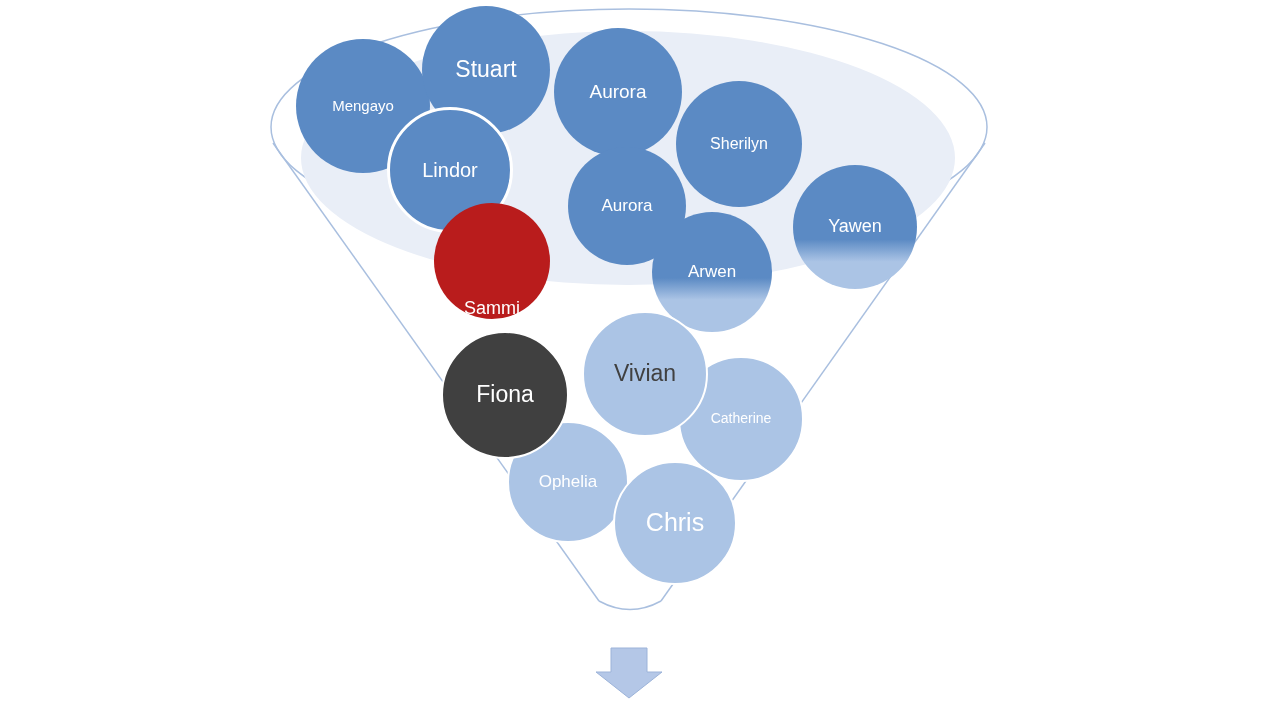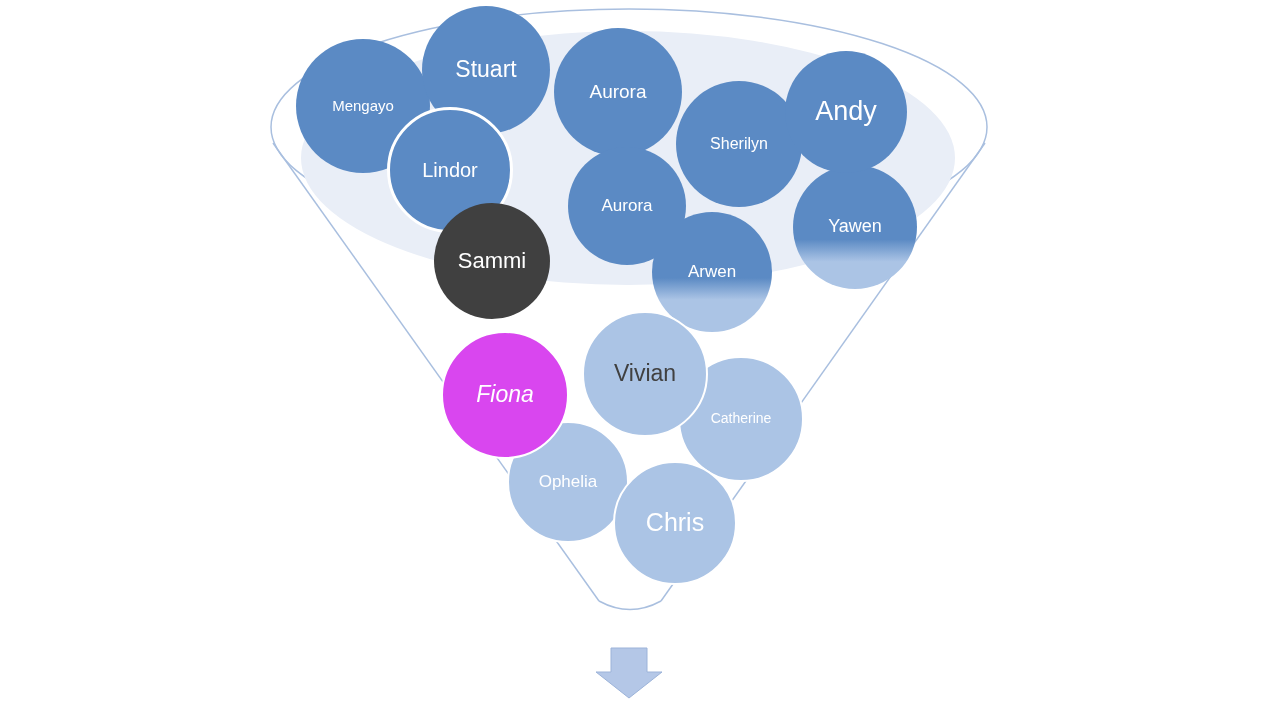--- a/index.html
+++ b/index.html
@@ -52,39 +52,36 @@
       </div>
       <div class="bubble" style="left: 568px; top: 147px; width: 118px; height: 118px; font-size: 17px; color: rgb(255, 255, 255); background: rgb(91, 138, 196);">
         <span>Aurora</span>
       </div>
       <div class="bubble" style="left: 676px; top: 81px; width: 126px; height: 126px; font-size: 16px; color: rgb(255, 255, 255); background: rgb(91, 138, 196);">
         <span>Sherilyn</span>
       </div>
       <div class="bubble" style="left: 793px; top: 165px; width: 124px; height: 124px; font-size: 18px; color: rgb(255, 255, 255); background: linear-gradient(rgb(91, 138, 196) 0%, rgb(91, 138, 196) 60%, rgb(171, 196, 229) 78%, rgb(171, 196, 229) 100%);">
         <span>Yawen</span>
       </div>
-      <div class="bubble" style="left: 785px; top: 51px; width: 122px; height: 122px; font-size: 27px; color: rgb(255, 255, 255); background: rgb(91, 138, 196);">
-        <span>Andy</span>
-      </div>
       <div class="bubble" style="left: 387px; top: 107px; width: 126px; height: 126px; font-size: 20px; color: rgb(255, 255, 255); border: 3px solid rgb(255, 255, 255); background: rgb(91, 138, 196);">
         <span>Lindor</span>
       </div>
-      <div class="bubble" style="left: 434px; top: 203px; width: 116px; height: 116px; font-size: 22px; color: rgb(255, 255, 255); background: #404040;">
+      <div class="bubble" style="left: 434px; top: 203px; width: 116px; height: 116px; font-size: 18px; color: rgb(255, 255, 255); background: #b91c1c; align-items: flex-end;">
         <span>Sammi</span>
       </div>
       <div class="bubble" style="left: 652px; top: 212px; width: 120px; height: 120px; font-size: 17px; color: rgb(255, 255, 255); background: linear-gradient(rgb(91, 138, 196) 0%, rgb(91, 138, 196) 55%, rgb(171, 196, 229) 73%, rgb(171, 196, 229) 100%);">
         <span>Arwen</span>
       </div>
       <div class="bubble" style="left: 678px; top: 356px; width: 126px; height: 126px; font-size: 14px; color: rgb(255, 255, 255); border: 2px solid rgb(255, 255, 255); background: rgb(171, 196, 229);">
         <span>Catherine</span>
       </div>
       <div class="bubble" style="left: 507px; top: 421px; width: 122px; height: 122px; font-size: 17px; color: rgb(255, 255, 255); border: 2px solid rgb(255, 255, 255); background: rgb(171, 196, 229);">
         <span>Ophelia</span>
       </div>
-      <div class="bubble" style="left: 441px; top: 331px; width: 128px; height: 128px; font-size: 23px; color: rgb(255, 255, 255); border: 2px solid rgb(255, 255, 255); background: #d946ef; font-style: italic;">
+      <div class="bubble" style="left: 441px; top: 331px; width: 128px; height: 128px; font-size: 23px; color: rgb(255, 255, 255); border: 2px solid rgb(255, 255, 255); background: #404040;">
         <span>Fiona</span>
       </div>
       <div class="bubble" style="left: 582px; top: 311px; width: 126px; height: 126px; font-size: 23px; color: #404040; border: 2px solid rgb(255, 255, 255); background: rgb(171, 196, 229);">
         <span>Vivian</span>
       </div>
       <div class="bubble" style="left: 613px; top: 461px; width: 124px; height: 124px; font-size: 25px; color: rgb(255, 255, 255); border: 2px solid rgb(255, 255, 255); background: rgb(171, 196, 229);">
         <span>Chris</span>
       </div>
     </div>
 

